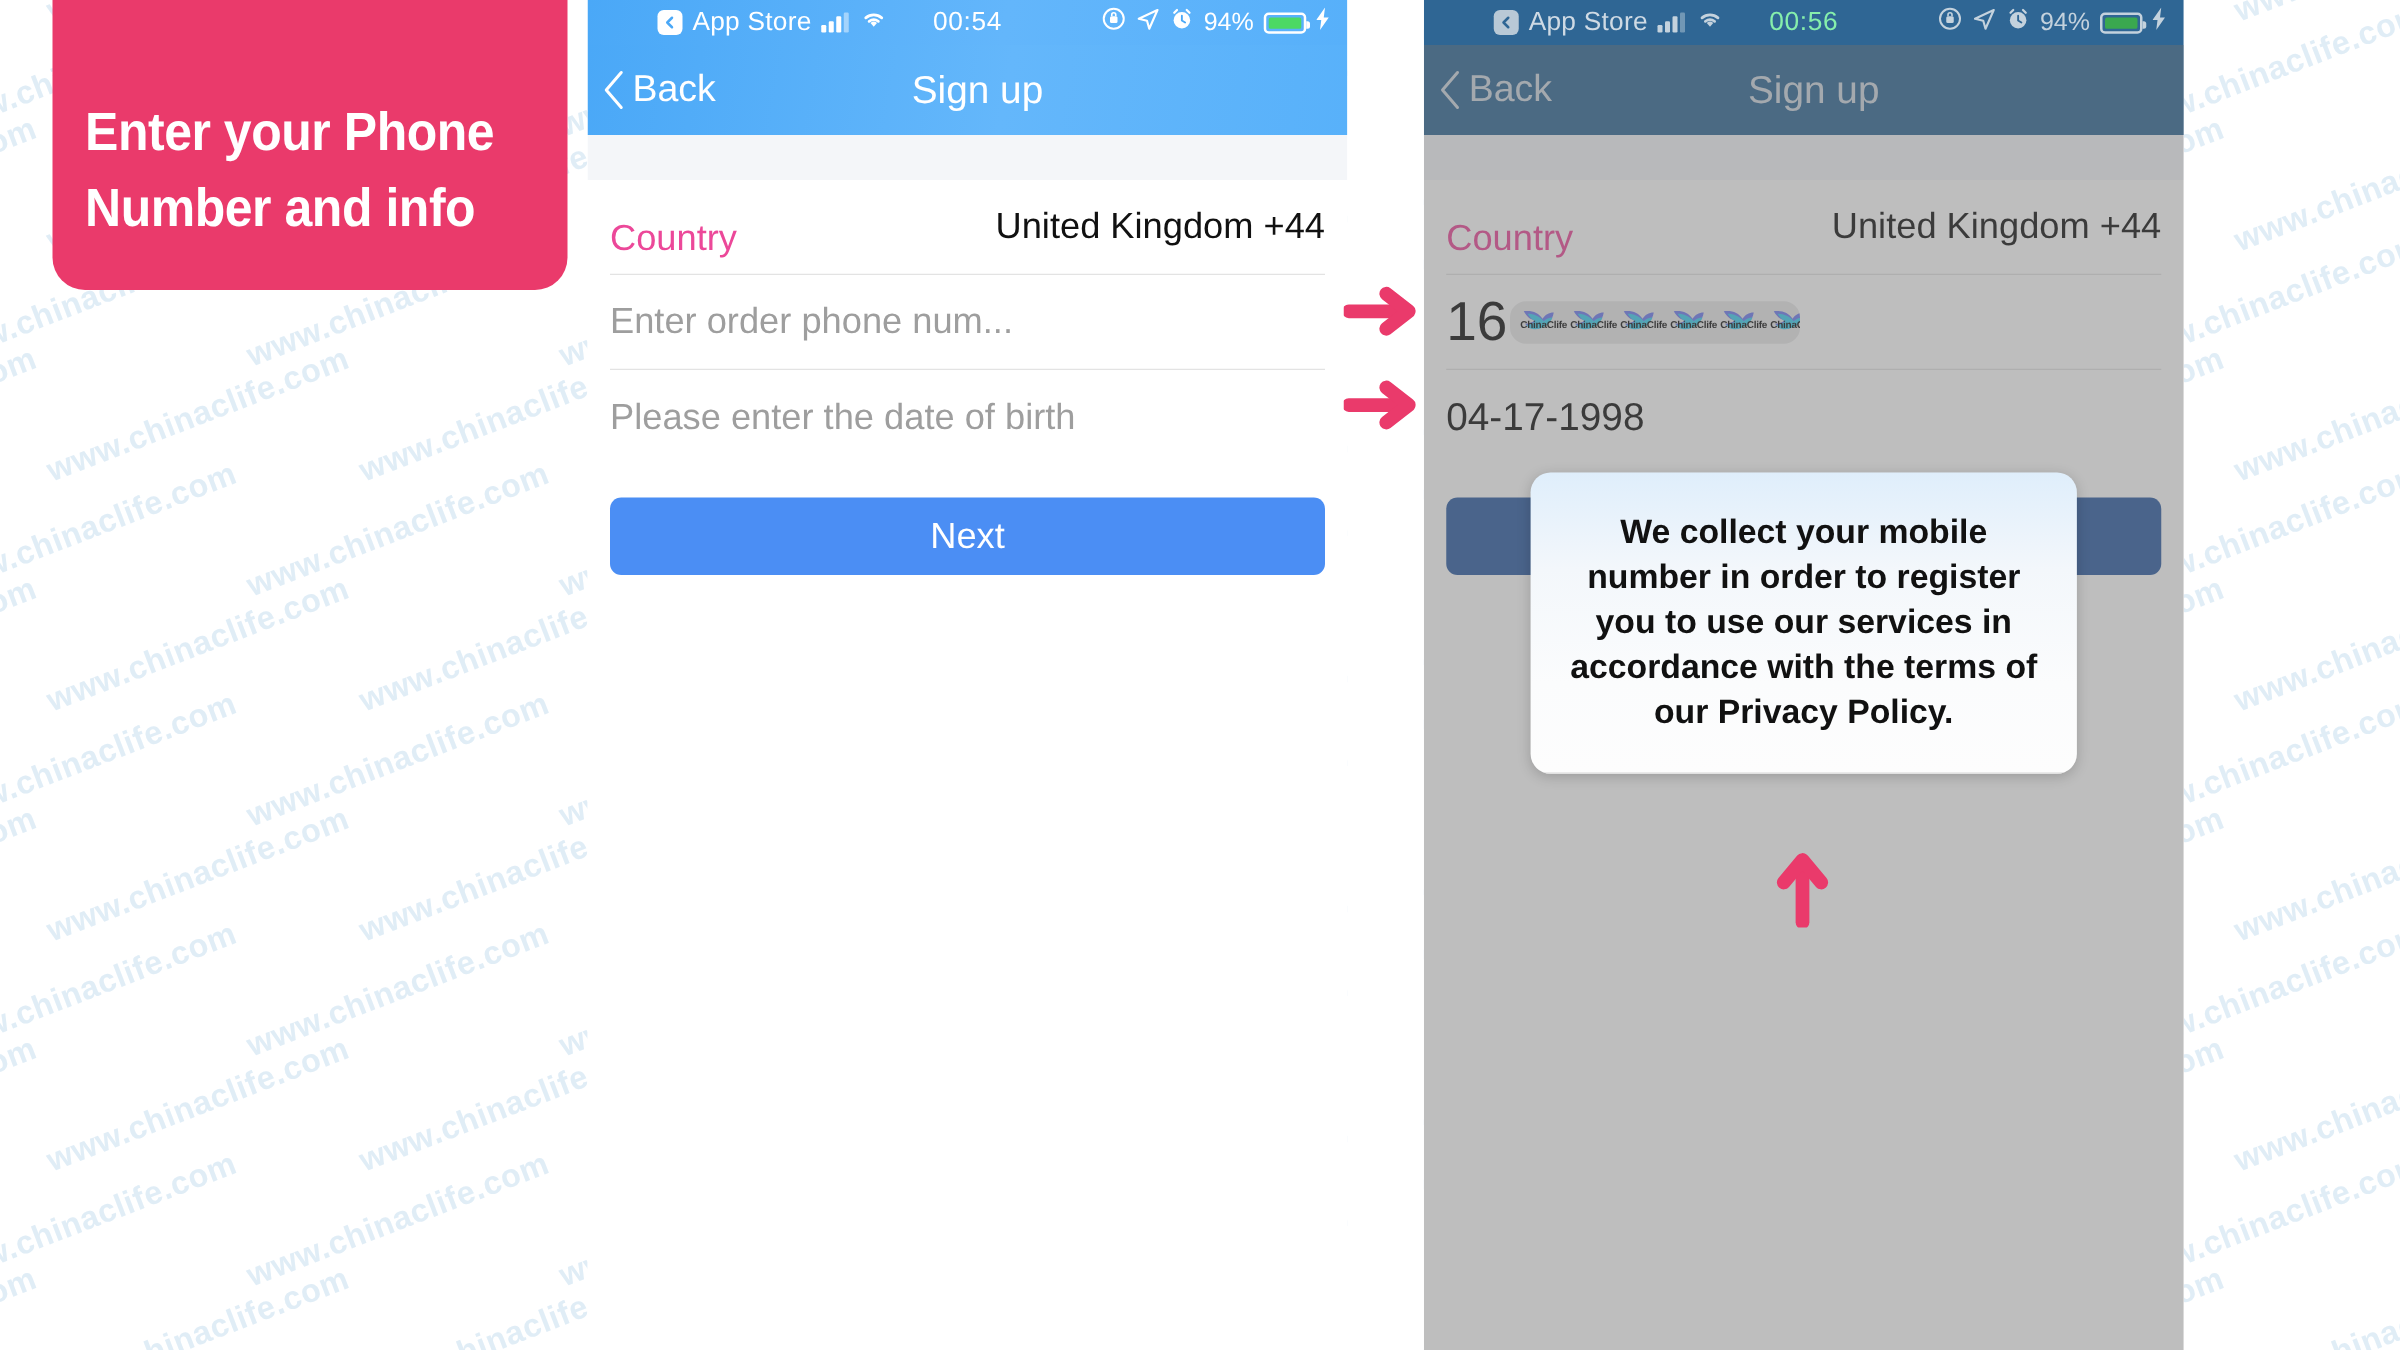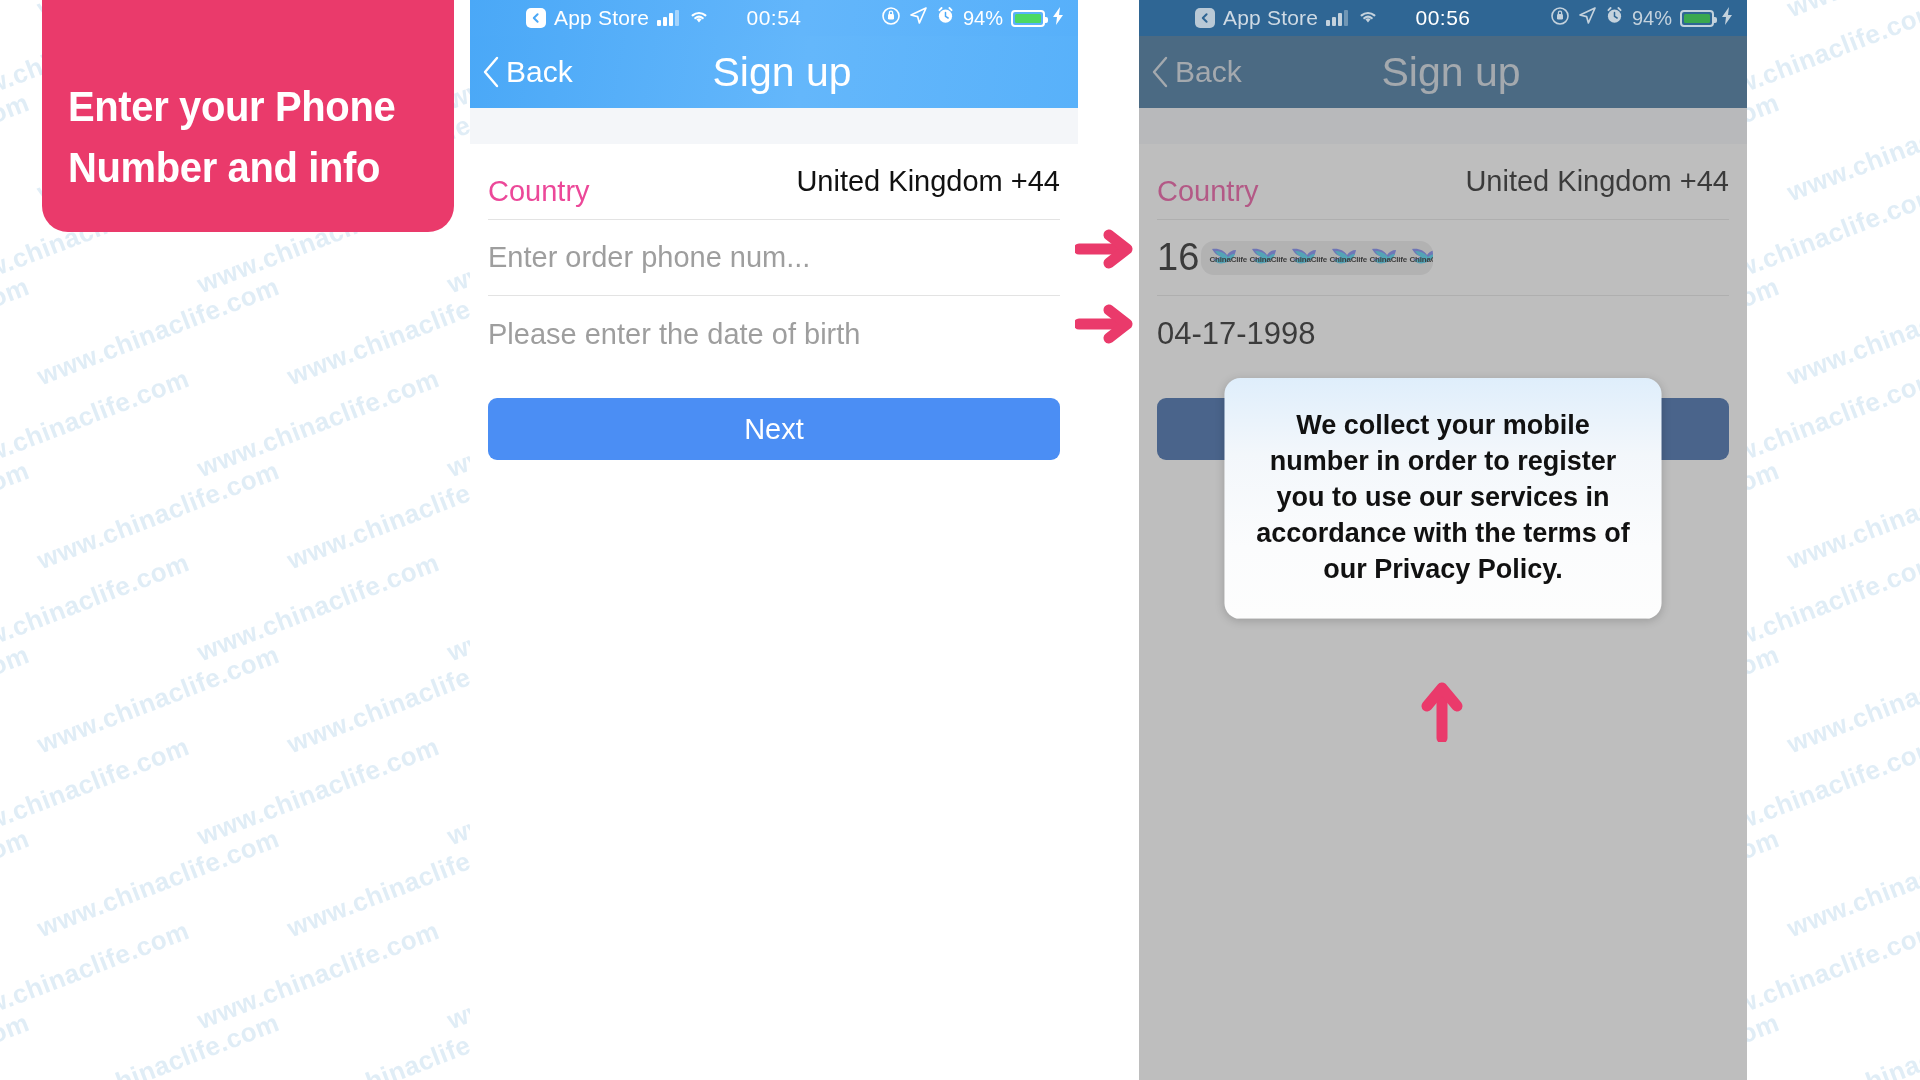--- a/index.html
+++ b/index.html
@@ -130,21 +130,21 @@
   .nav-1 { background: linear-gradient(100deg,#4aa8f7 0%, #64b7fb 55%, #58b1fa 100%); }
   .nav-2 { background: #2f6694; }
   .nav-back {
     display: flex; align-items: center; gap: 6px;
     color: #ffffff; font-size: 30px;
   }
   .nav-2 .nav-back, .nav-2 .nav-title { color: #cfd9e2; }
   .nav-title {
     position: absolute; left: 16px; right: 0;
     text-align: center;
-    color: #ffffff; font-size: 41px;
+    color: #ffffff; font-size: 31px;
     pointer-events: none;
   }
 
   
   .content { position: relative; background: #ffffff; height: calc(1080px - 108px); }
   .gap { height: 36px; background: #f4f6f9; }
   .form { padding: 0 18px; background: #ffffff; }
   .row {
     height: 76px;
     display: flex; align-items: center;
@@ -463,21 +463,21 @@
             <i></i>
           </span>
         <span>
           <svg width="24" height="18" viewBox="0 0 24 18">
               <path d="M12 15.4l2.6-3.1a4 4 0 0 0-5.2 0z" fill="#c4d2dd"></path>
               <path d="M5.6 8.3a10 10 0 0 1 12.8 0" stroke="#c4d2dd" stroke-width="2.2" fill="none" stroke-linecap="round"></path>
               <path d="M8.3 11.1a6.2 6.2 0 0 1 7.4 0" stroke="#c4d2dd" stroke-width="2.2" fill="none" stroke-linecap="round"></path>
             </svg>
         </span>
       </div>
-      <div class="sb-time" style="color:#ffffff">00:56</div>
+      <div class="sb-time" style="color:#86efac">00:56</div>
       <div class="sb-right" style="color:#c4d2dd">
         <span>
           <svg width="20" height="20" viewBox="0 0 20 20">
               <circle cx="10" cy="10" r="8" fill="none" stroke="#c4d2dd" stroke-width="1.6"></circle>
               <rect x="7" y="8" width="6" height="5.4" rx="1.2" fill="#c4d2dd"></rect>
               <path d="M8.4 8V6.8a1.6 1.6 0 0 1 3.2 0V8" fill="none" stroke="#c4d2dd" stroke-width="1.3"></path>
             </svg>
         </span>
         <span>
           <svg width="19" height="19" viewBox="0 0 19 19">
@@ -514,21 +514,21 @@
     </div>
 
     <div class="content">
       <div class="gap"></div>
       <div class="form">
         <div class="row">
           <span class="row-label">Country</span>
           <span class="row-value">United Kingdom +44</span>
         </div>
         <div class="row">
-          <span class="row-filled" style="font-size:38px">16</span>
+          <span class="row-filled" style="font-size:44px">16</span>
           <span class="redact" id="redact-pill">
               <span class="logo-mark">
                 <svg width="30" height="24" viewBox="0 0 30 24">
                   <path d="M4 4c6-1 12 1 15 6 2-3 5-5 9-5-1 6-5 10-10 12-5 2-10 1-13-3 3 0 6-1 8-3-3 0-6-2-9-7z" fill="#6f7cf0"></path>
                   <path d="M7 6c5 0 10 2 13 6 2-2 4-3 7-3-2 5-6 8-11 9-4 1-8 0-10-3 3 0 5-1 7-3-2-1-4-3-6-6z" fill="#3fd0f0"></path>
                 </svg>
                 <em>ChinaClife</em>
               </span>
               <span class="logo-mark">
                 <svg width="30" height="24" viewBox="0 0 30 24">

